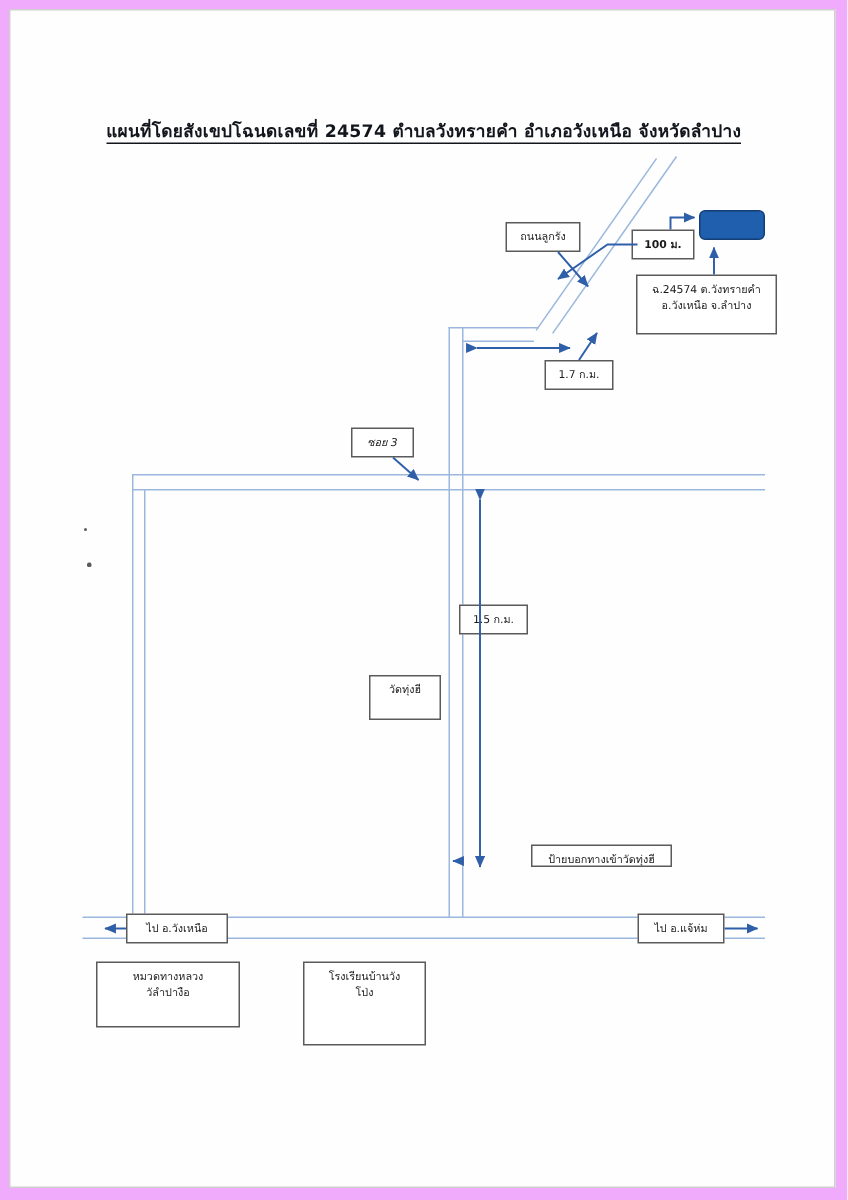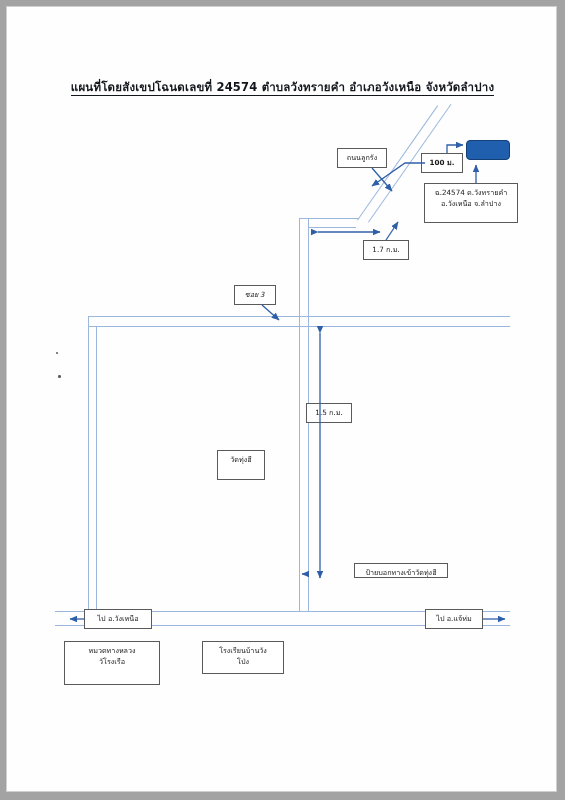--- a/index.html
+++ b/index.html
@@ -7,21 +7,21 @@
     padding: 0;
     background: #ffffff;
   }
   body {
     font-family: "DejaVu Sans", sans-serif;
   }
   #page {
     position: relative;
     width: 565px;
     height: 800px;
-    background: #a3a3a3;
+    background: #f0abfc;
     overflow: hidden;
   }
   
   #scan-frame {
     position: absolute;
     left: 6px;
     top: 6px;
     width: 551px;
     height: 786px;
     border: 1px solid #cfcfcf;
@@ -153,21 +153,21 @@
 
   <div class="lbl center" style="left:363px; top:240px; width:46px; height:20px;">
     <span class="ln">1.7 ก.ม.</span>
   </div>
 
   <div class="lbl center" style="left:234px; top:285px; width:42px; height:20px;font-style:italic;">
     <span class="ln">ซอย 3</span>
   </div>
 
 
-  <div class="lbl center" style="left:217px; top:450px; width:48px; height:30px;">
+  <div class="lbl center" style="left:246px; top:450px; width:48px; height:30px;">
     <span class="ln">วัดทุ่งฮี</span>
   </div>
 
   <div class="lbl center" style="left:306px; top:403px; width:46px; height:20px;">
     <span class="ln">1.5 ก.ม.</span>
   </div>
 
   <div class="lbl center" style="left:316px; top:563px; width:94px; height:15px;margin-left:38px;">
     <span class="ln">ป้ายบอกทางเข้าวัดทุ่งฮี</span>
   </div>
@@ -175,24 +175,24 @@
   <div class="lbl center" style="left:84px; top:609px; width:68px; height:20px;">
     <span class="ln">ไป อ.วังเหนือ</span>
   </div>
 
   <div class="lbl center" style="left:425px; top:609px; width:58px; height:20px;">
     <span class="ln">ไป อ.แจ้ห่ม</span>
   </div>
 
   <div class="lbl" style="left:64px; top:641px; width:96px; height:44px;">
     <span class="ln">หมวดทางหลวง</span>
-    <span class="ln">วัโรงเรือ</span>
-  </div>
-
-  <div class="lbl" style="left:202px; top:641px; width:82px; height:33px;">
+    <span class="ln">วัลำปางือ</span>
+  </div>
+
+  <div class="lbl" style="left:202px; top:641px; width:82px; height:56px;">
     <span class="ln">โรงเรียนบ้านวัง</span>
     <span class="ln">โป่ง</span>
   </div>
 
   <div class="speck" style="left:56px; top:352px; width:2px; height:2px;"></div>
   <div class="speck" style="left:58px; top:375px; width:2.5px; height:2.5px;"></div>
 
   <svg id="arrows" viewBox="0 0 565 800">
     <defs>
       <marker id="ah" markerWidth="7" markerHeight="7" refX="5.6" refY="2.6" orient="auto">

